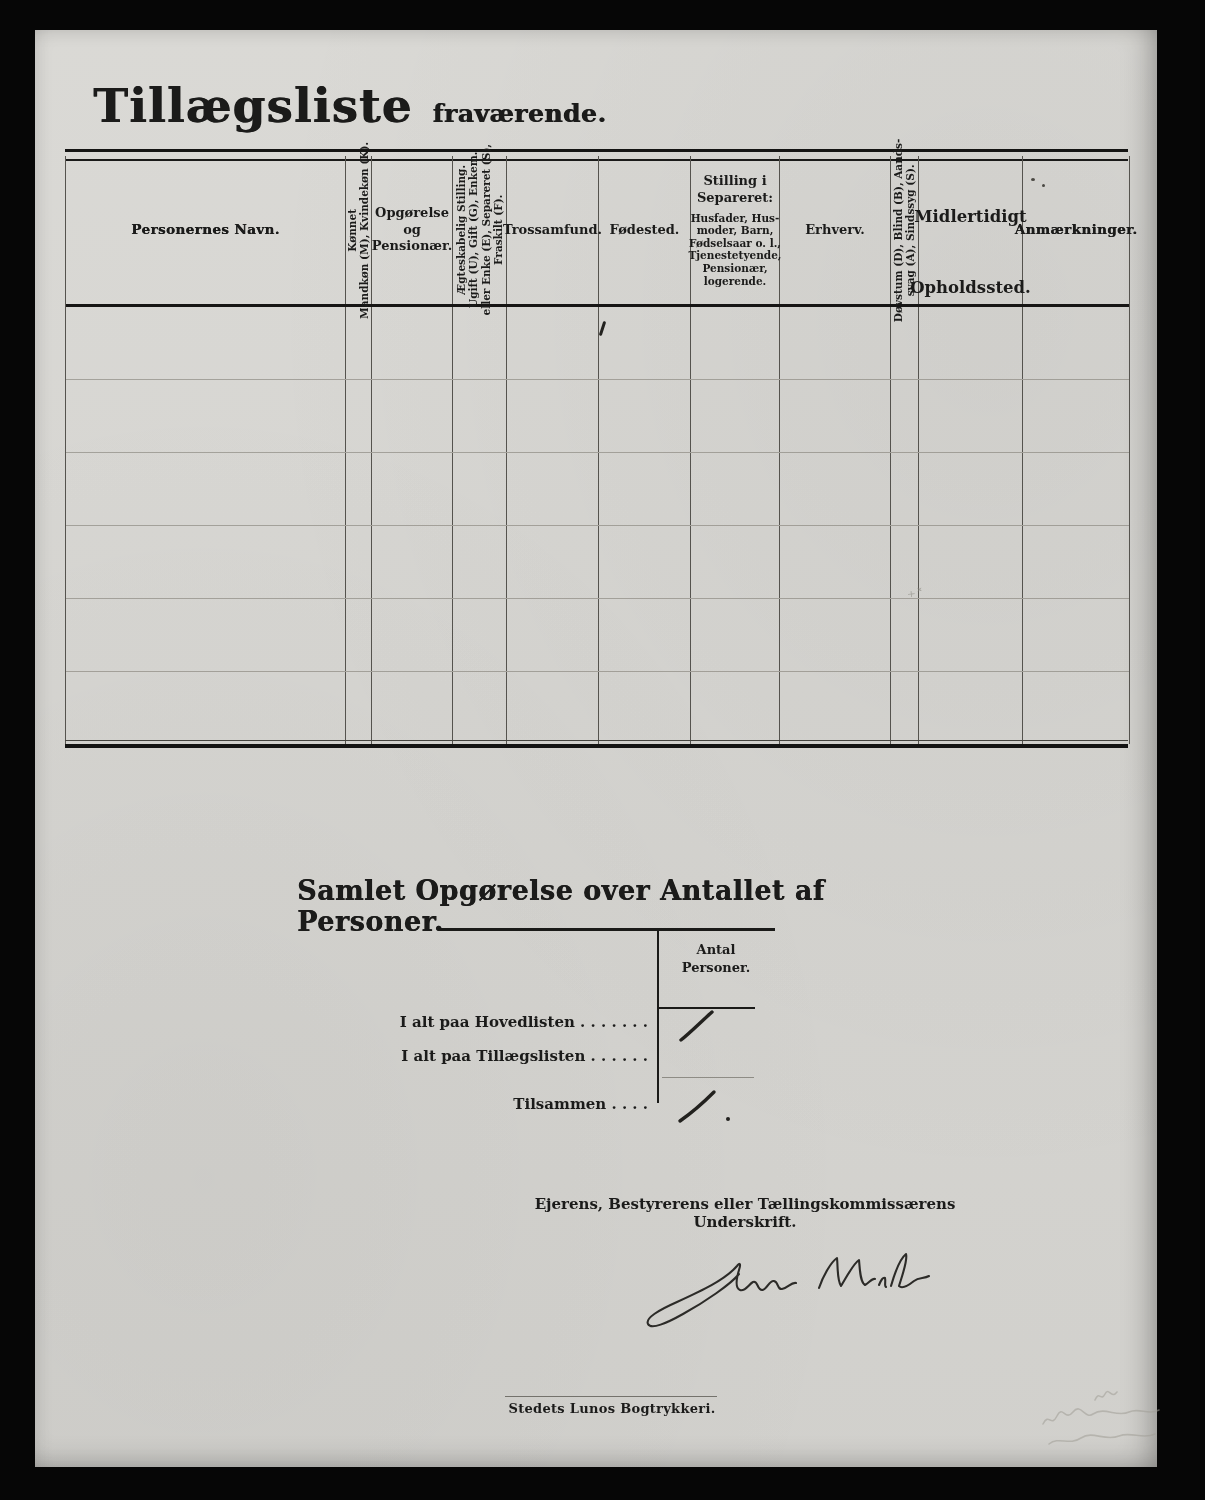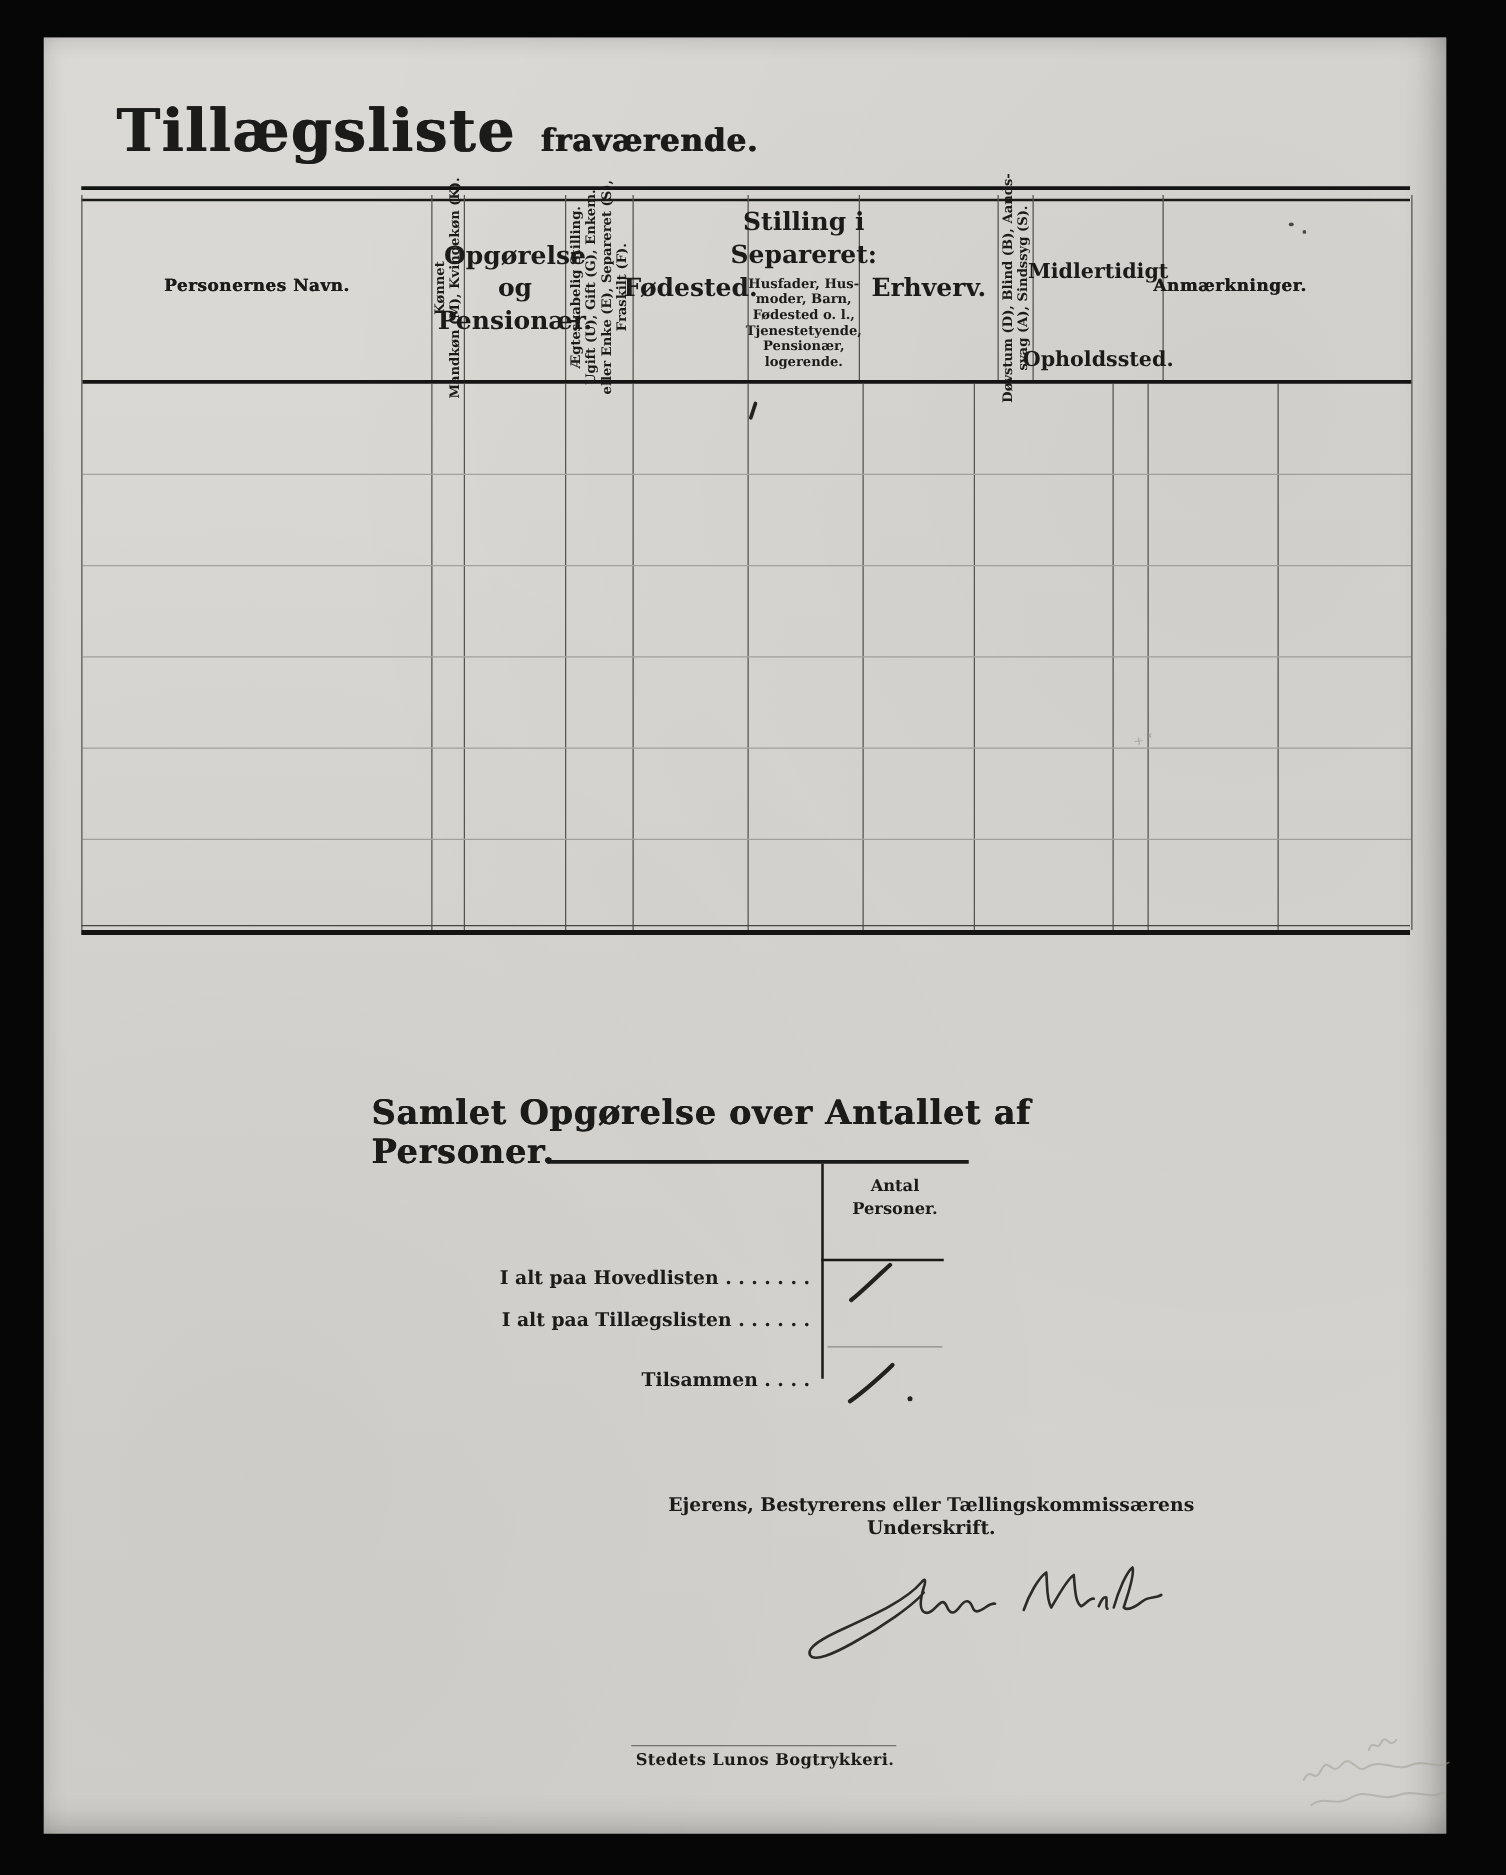--- a/index.html
+++ b/index.html
@@ -31,21 +31,21 @@
   .title-rule{position:absolute;left:30px;top:119px;width:1063px;height:7px;
     border-top:3px solid #141413;border-bottom:2px solid #1a1a19;}
   
   .census-table{position:absolute;left:30px;top:126px;width:1063px;
     border-left:1px solid #55534e;border-right:1px solid #55534e;box-sizing:content-box;}
   .thead{display:flex;height:148px;border-bottom:3px solid #161514;}
   .hcell{box-sizing:border-box;display:flex;align-items:center;justify-content:center;
     border-right:1px solid #55534e;overflow:visible;position:relative;}
   .hcell:last-child{border-right:none;}
   .hlines{text-align:center;}
-  .hline{font-size:20px;font-weight:bold;line-height:1.3;text-align:center;}
+  .hline{font-size:13px;font-weight:bold;line-height:1.3;text-align:center;}
   .hcell.emph .hline{font-size:13.5px;letter-spacing:0.4px;text-shadow:0.4px 0 0 currentColor;}
   .hcell.mid .hline{font-size:16.5px;line-height:1.5;margin-top:46px;}
   .hsub{margin-top:5px;}
   .hsub div{font-size:10.5px;font-weight:bold;line-height:1.2;text-align:center;}
   .rotwrap{transform:rotate(-90deg);white-space:nowrap;}
   .rotwrap .hline{font-size:10.5px;font-weight:bold;line-height:1.18;text-align:center;}
   .tbody .brow{display:flex;height:72px;border-top:1px solid rgba(122,119,110,0.55);}
   .tbody .brow:first-child{border-top:none;}
   .bcell{box-sizing:border-box;border-right:1px solid #55534e;height:100%;}
   .bcell:last-child{border-right:none;}
@@ -109,31 +109,36 @@
         <div class="hcell rot" style="width: 54px;">
           <div class="rotwrap">
             <div class="hline">Ægteskabelig Stilling.</div>
             <div class="hline">Ugift (U), Gift (G), Enkem.</div>
             <div class="hline">eller Enke (E), Separeret (S),</div>
             <div class="hline">Fraskilt (F).</div>
           </div>
         </div>
         <div class="hcell" style="width: 92px;">
           <div class="hlines">
+            <div class="hline">Trossamfund.</div>
+          </div>
+        </div>
+        <div class="hcell" style="width: 92px;">
+          <div class="hlines">
             <div class="hline">Fødested.</div>
           </div>
         </div>
         <div class="hcell" style="width: 89px;">
           <div class="hlines">
             <div class="hline">Stilling i</div>
             <div class="hline">Separeret:</div>
             <div class="hsub">
               <div>Husfader, Hus-</div>
               <div>moder, Barn,</div>
-              <div>Fødested o. l.,</div>
+              <div>Fødselsaar o. l.,</div>
               <div>Tjenestetyende,</div>
               <div>Pensionær,</div>
               <div>logerende.</div>
             </div>
           </div>
         </div>
         <div class="hcell" style="width: 111px;">
           <div class="hlines">
             <div class="hline">Erhverv.</div>
           </div>

